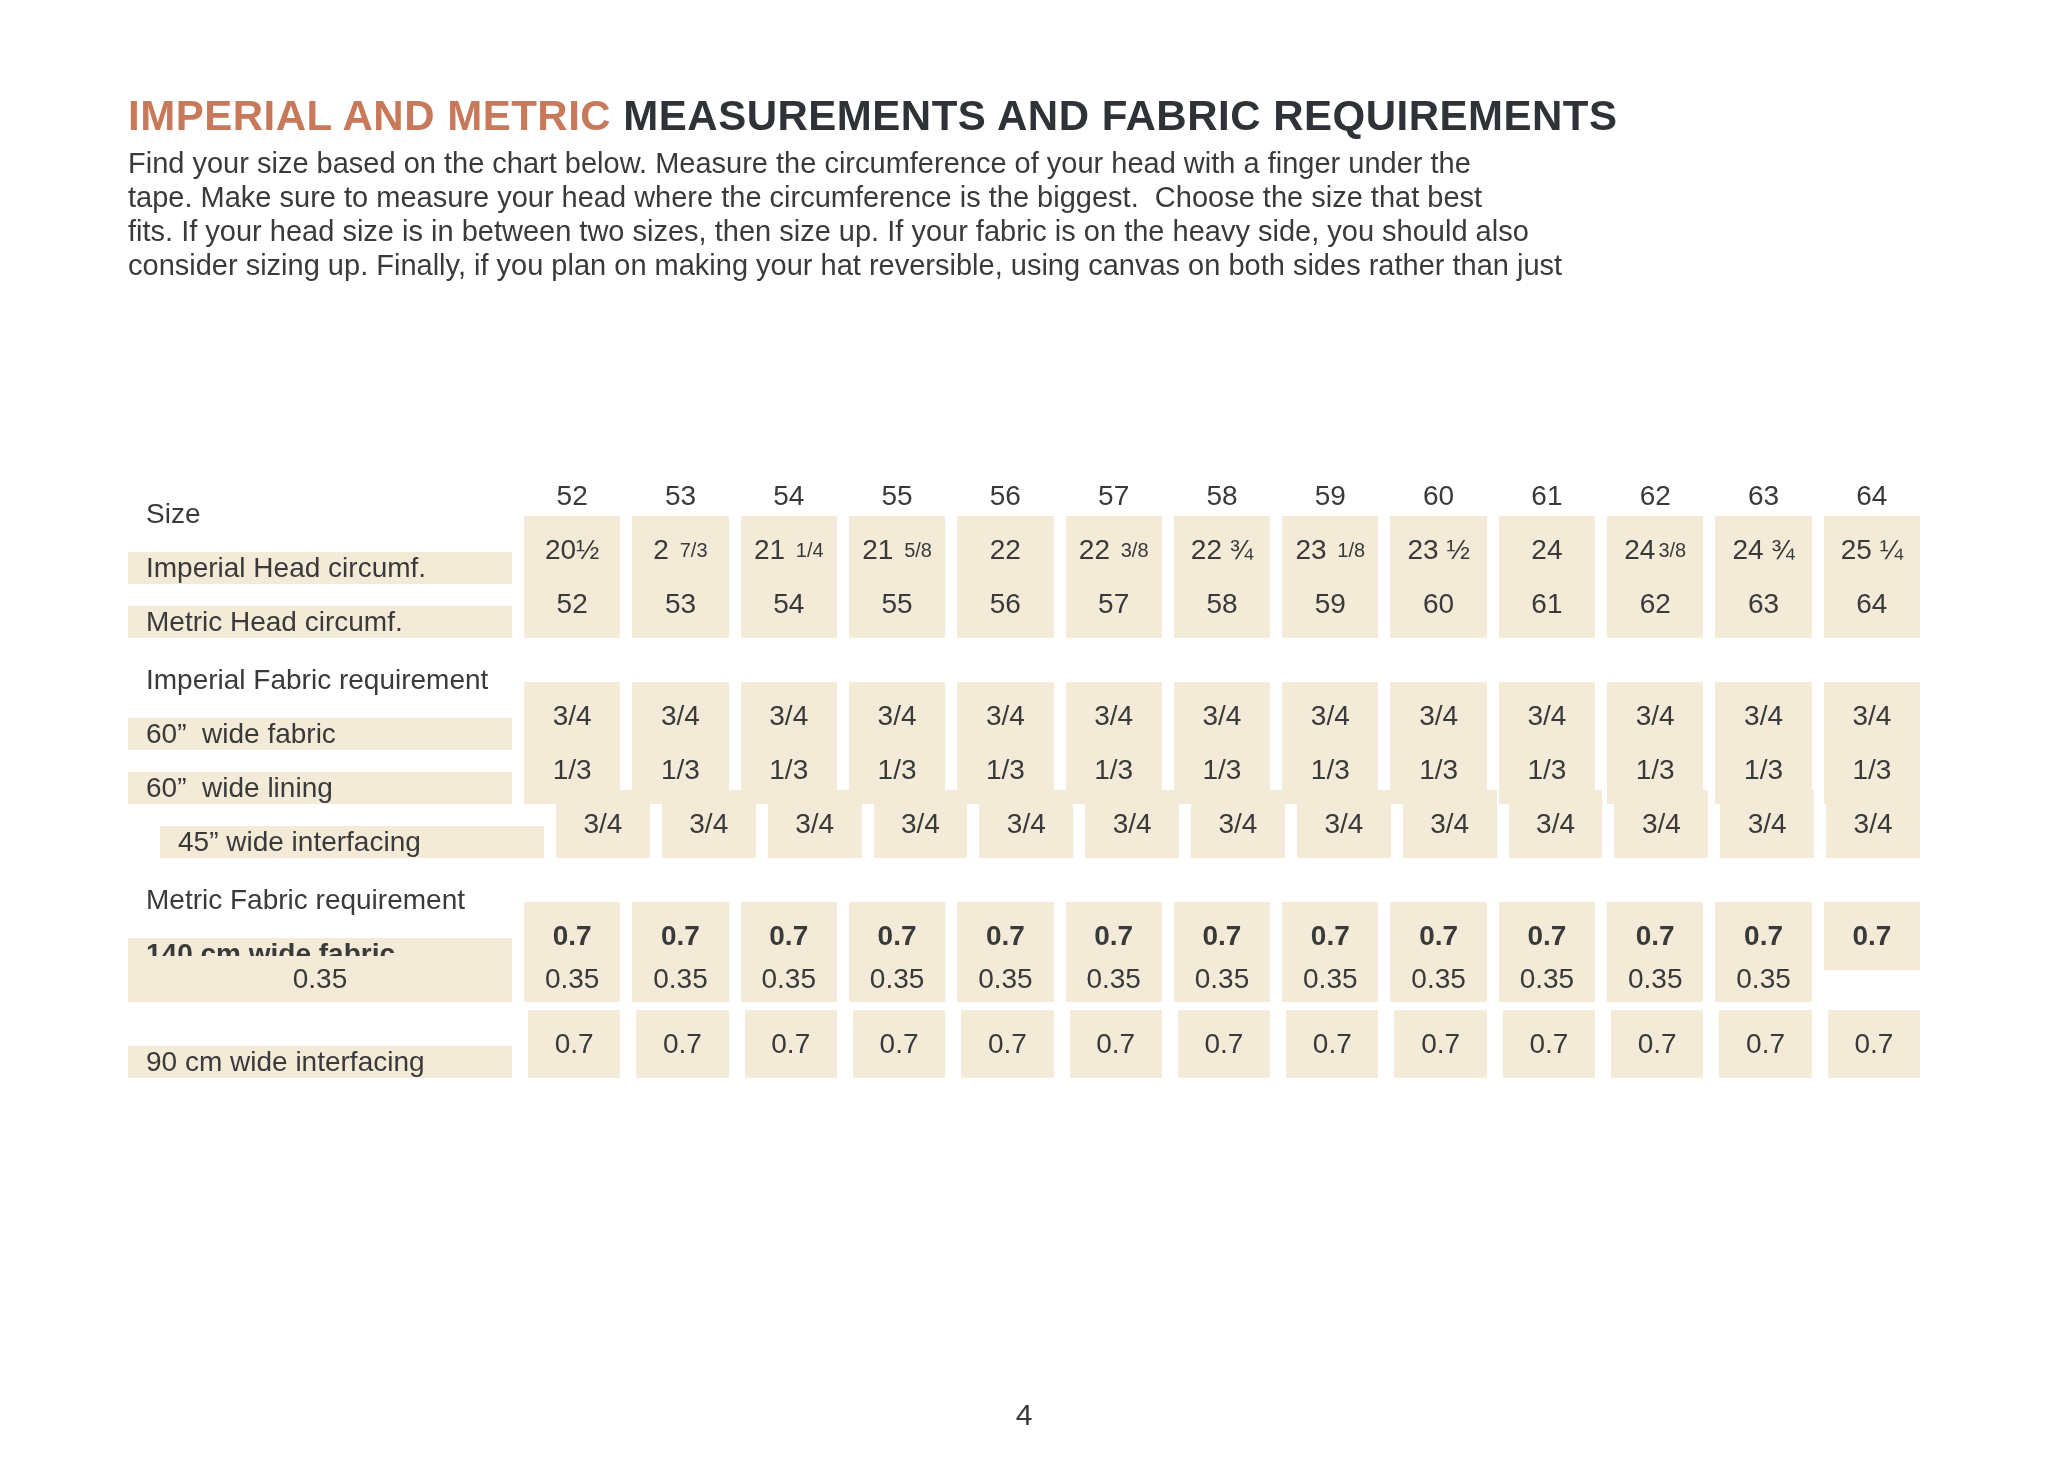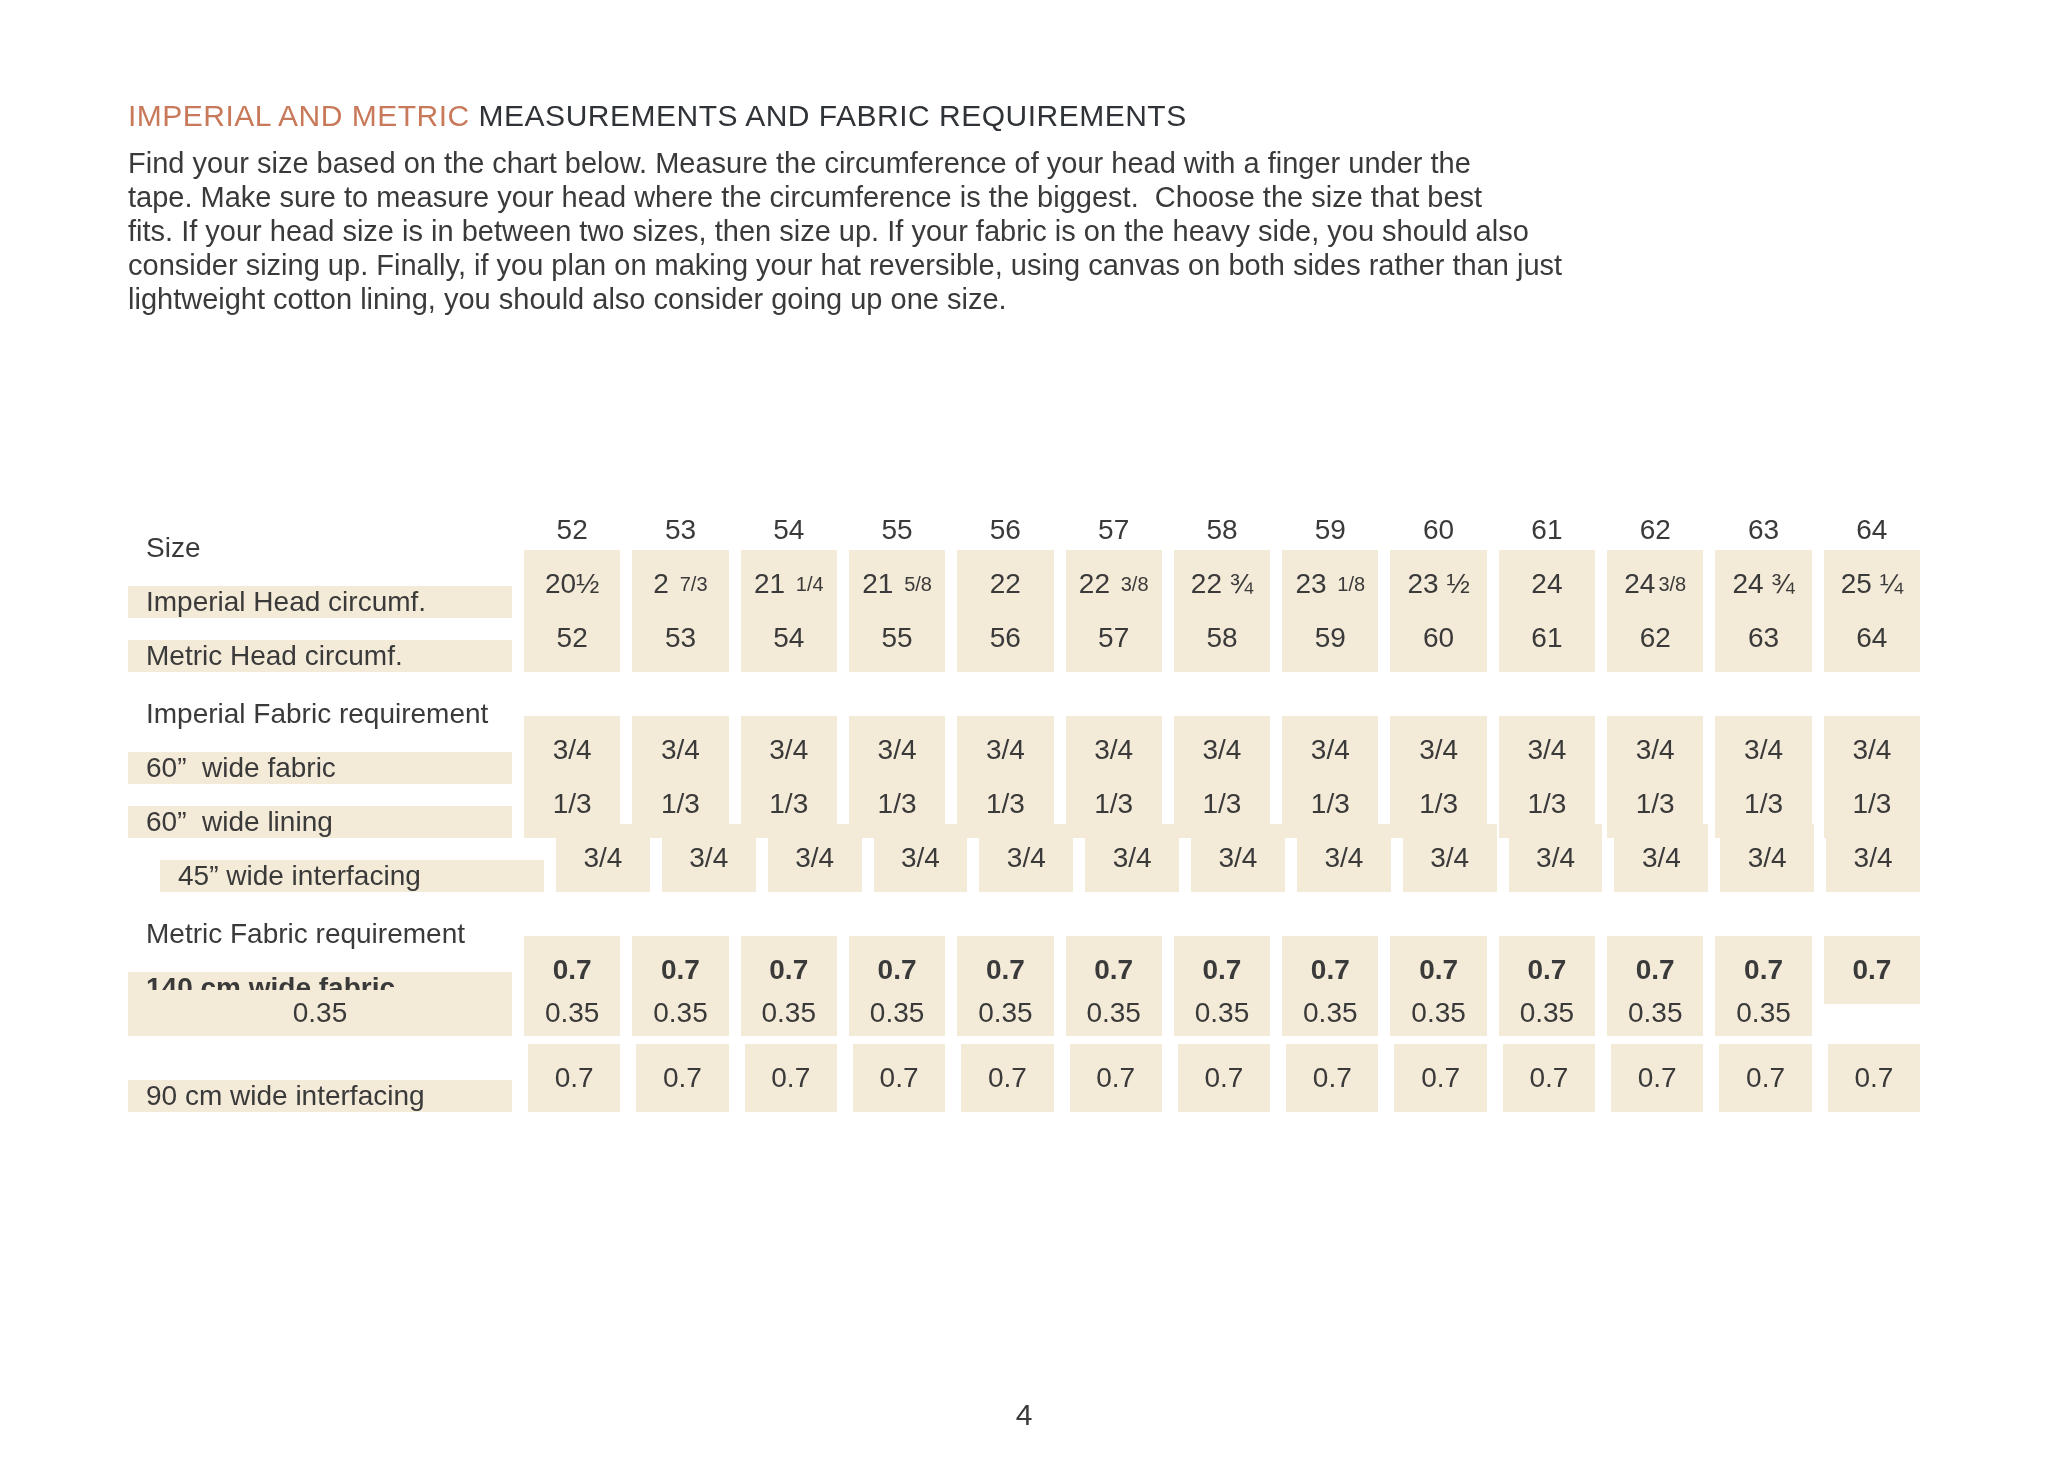--- a/index.html
+++ b/index.html
@@ -9,22 +9,22 @@
     width: 2048px;
     height: 1460px;
     background: #ffffff;
     font-family: "Liberation Sans", sans-serif;
     color: #3a3a3a;
     overflow: hidden;
   }
   .content { padding: 96px 0 0 128px; }
 
   .title {
-    font-size: 30px;
-    font-weight: 400;
+    font-size: 42px;
+    font-weight: 700;
     line-height: 40px;
     letter-spacing: 0.5px;
     color: #2f3337;
     white-space: pre;
   }
   .title .accent { color: #c8795a; }
 
   .intro { margin-top: 10px; }
   .intro .line {
     font-size: 29px;
@@ -80,21 +80,20 @@
 <div class="page">
   <div class="content">
 
     <h1 class="title"><span class="accent">IMPERIAL AND METRIC </span><span>MEASUREMENTS AND FABRIC REQUIREMENTS</span></h1>
 
     <div class="intro">
         <div class="line">Find your size based on the chart below. Measure the circumference of your head with a finger under the</div>
         <div class="line">tape. Make sure to measure your head where the circumference is the biggest.  Choose the size that best</div>
         <div class="line">fits. If your head size is in between two sizes, then size up. If your fabric is on the heavy side, you should also</div>
         <div class="line">consider sizing up. Finally, if you plan on making your hat reversible, using canvas on both sides rather than just</div>
-        <div class="line">lightweight cotton lining, you should also consider going up one size.</div>
       </div>
 
     <div class="size-table">
         <div class="row header-row" style="grid-template-columns: 384px repeat(13, 1fr);">
           <div class="cell label">Size</div>
           <div class="cell">52</div>
           <div class="cell">53</div>
           <div class="cell">54</div>
           <div class="cell">55</div>
           <div class="cell">56</div>

